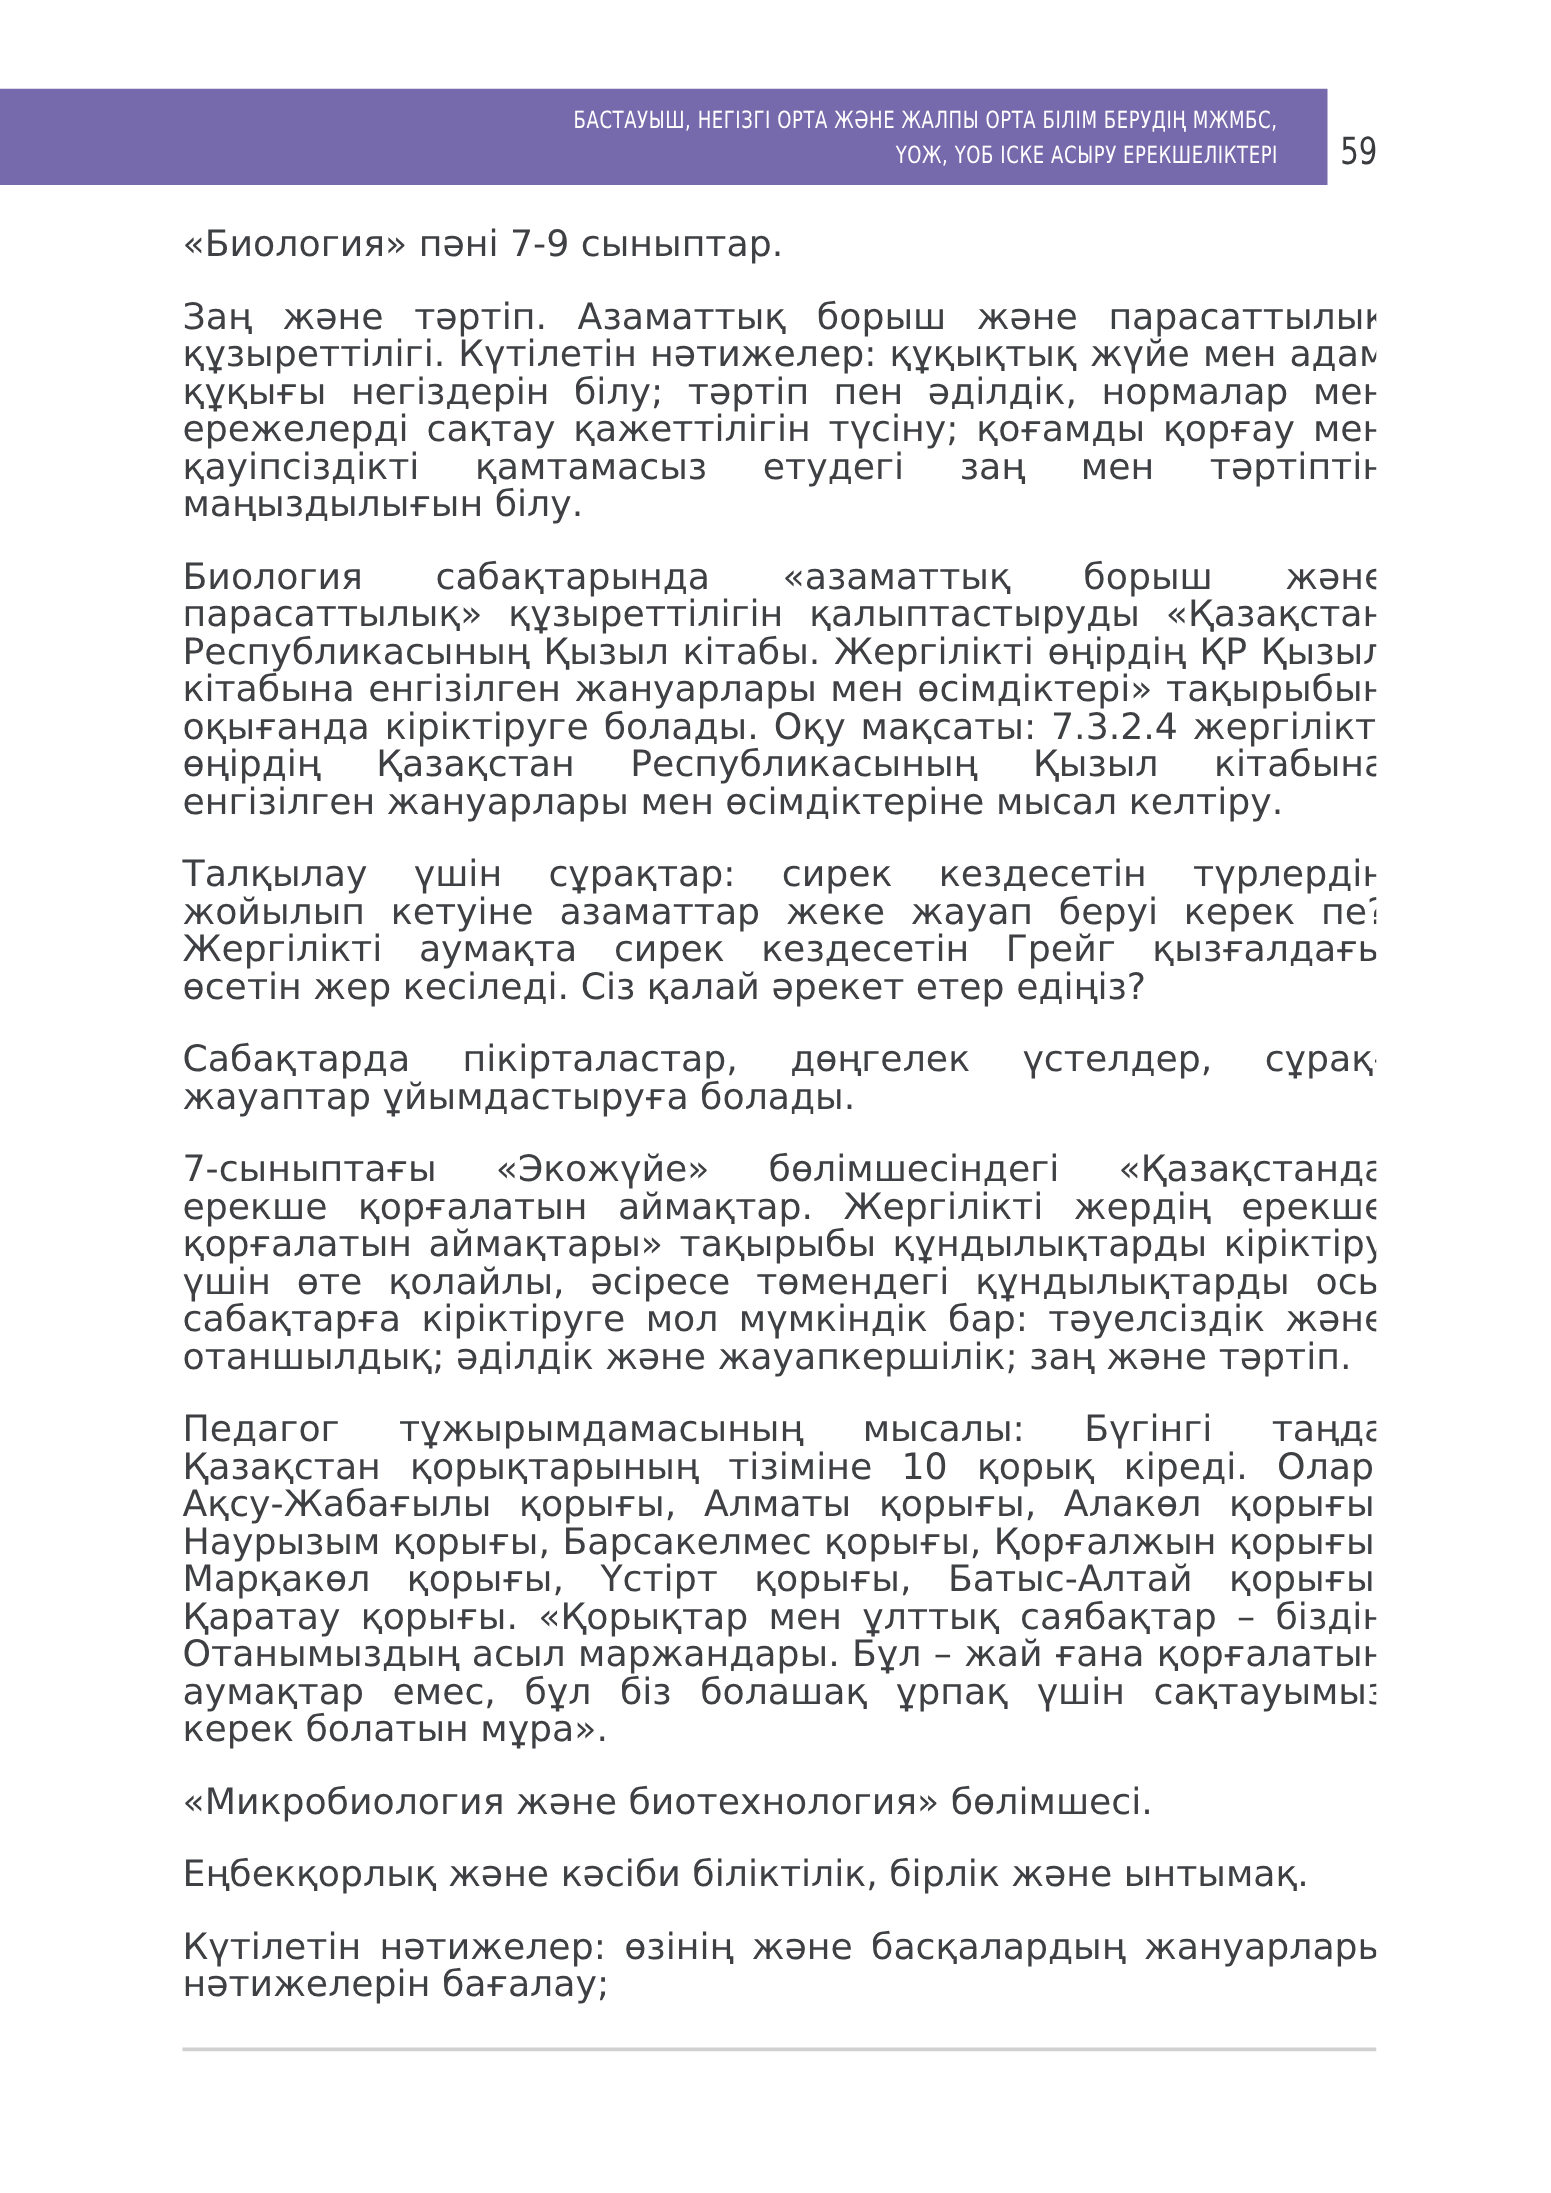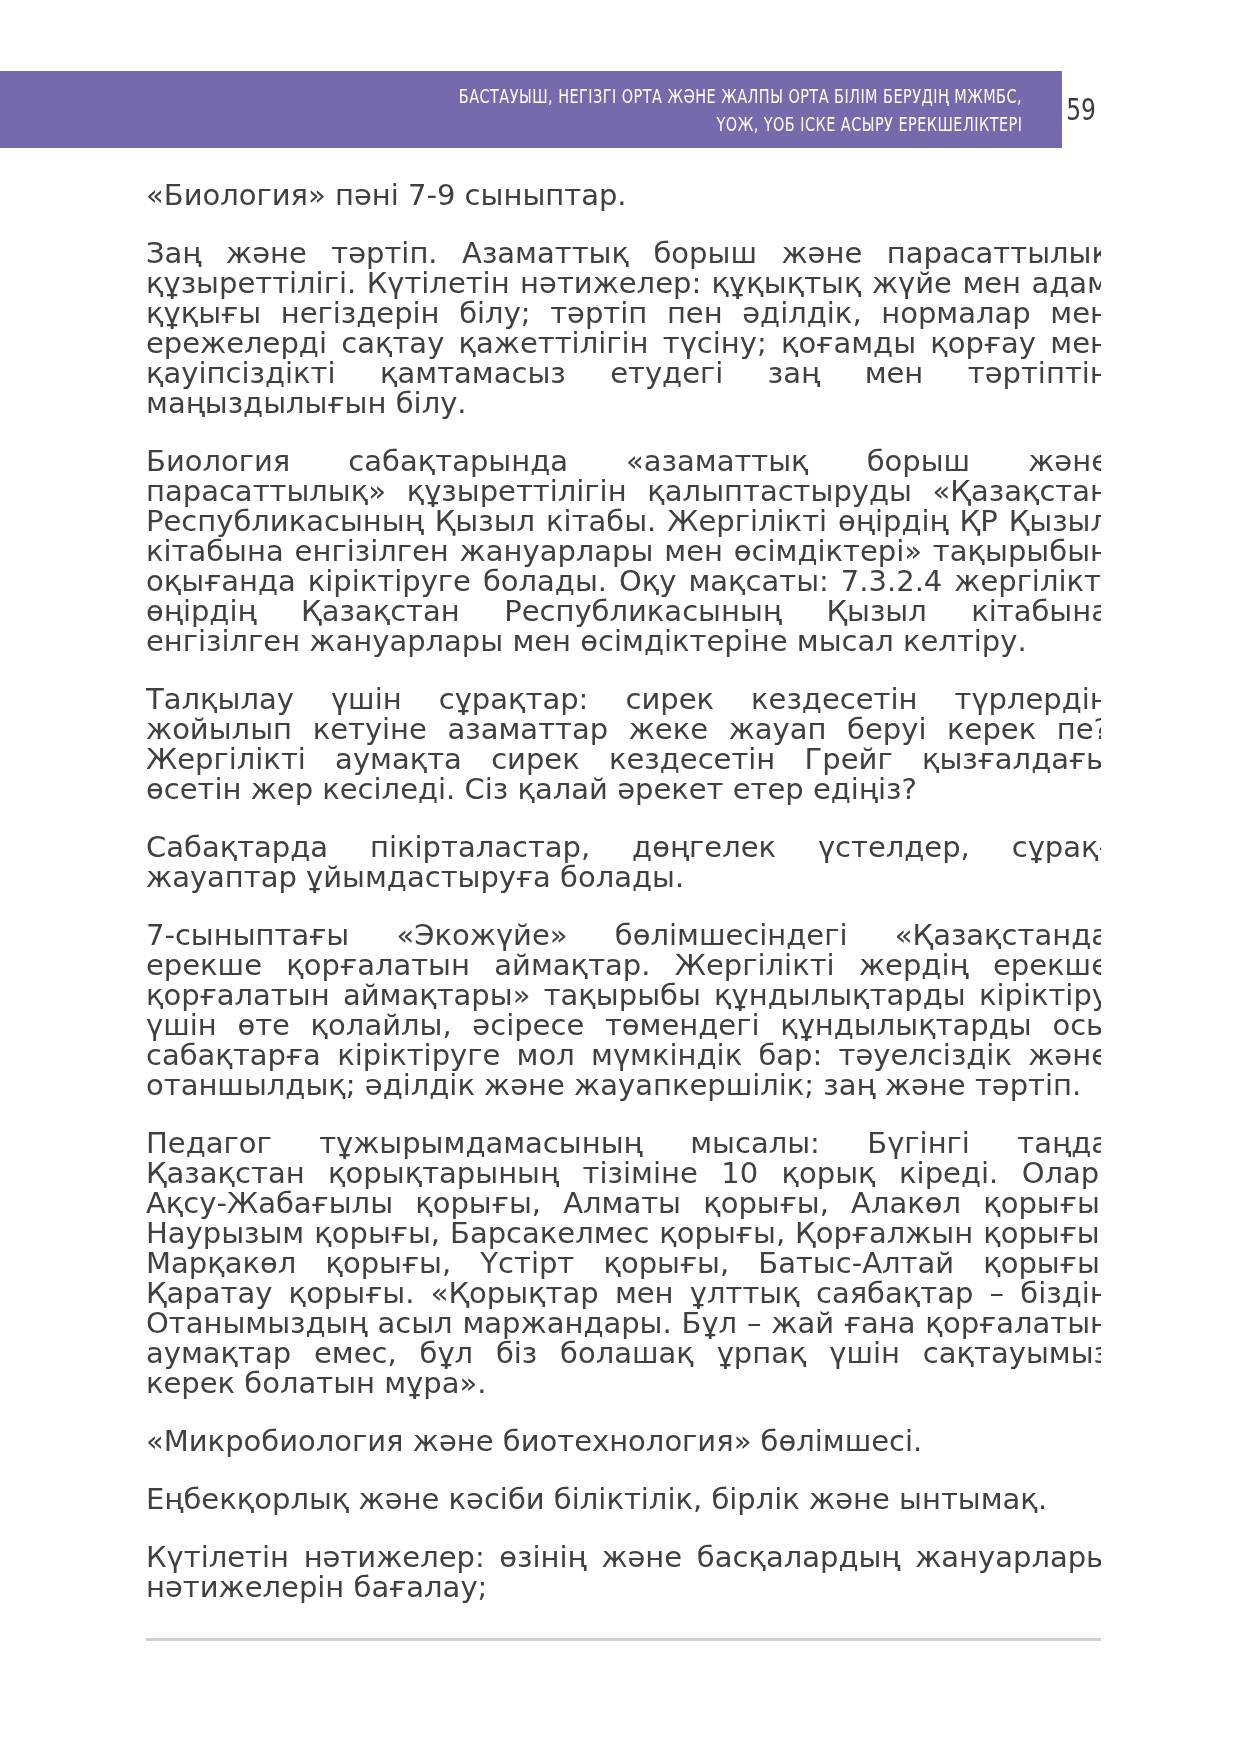--- a/index.html
+++ b/index.html
@@ -38,25 +38,26 @@
     color: #ffffff;
     font-size: 19px;
     line-height: 28px;
     letter-spacing: 0.6px;
     white-space: nowrap;
     text-transform: uppercase;
   }
   .page-number-box {
     position: absolute;
     left: 1062px;
-    top: 71px;
+    top: 83px;
     width: 51px;
     height: 77px;
     display: flex;
     align-items: center;
+    justify-content: center;
   }
   .page-number-box span {
     display: inline-block;
     transform: scaleX(0.78);
     color: #3a3b3f;
     font-size: 30px;
     line-height: 1;
   }
   .band-right {
     position: absolute;

